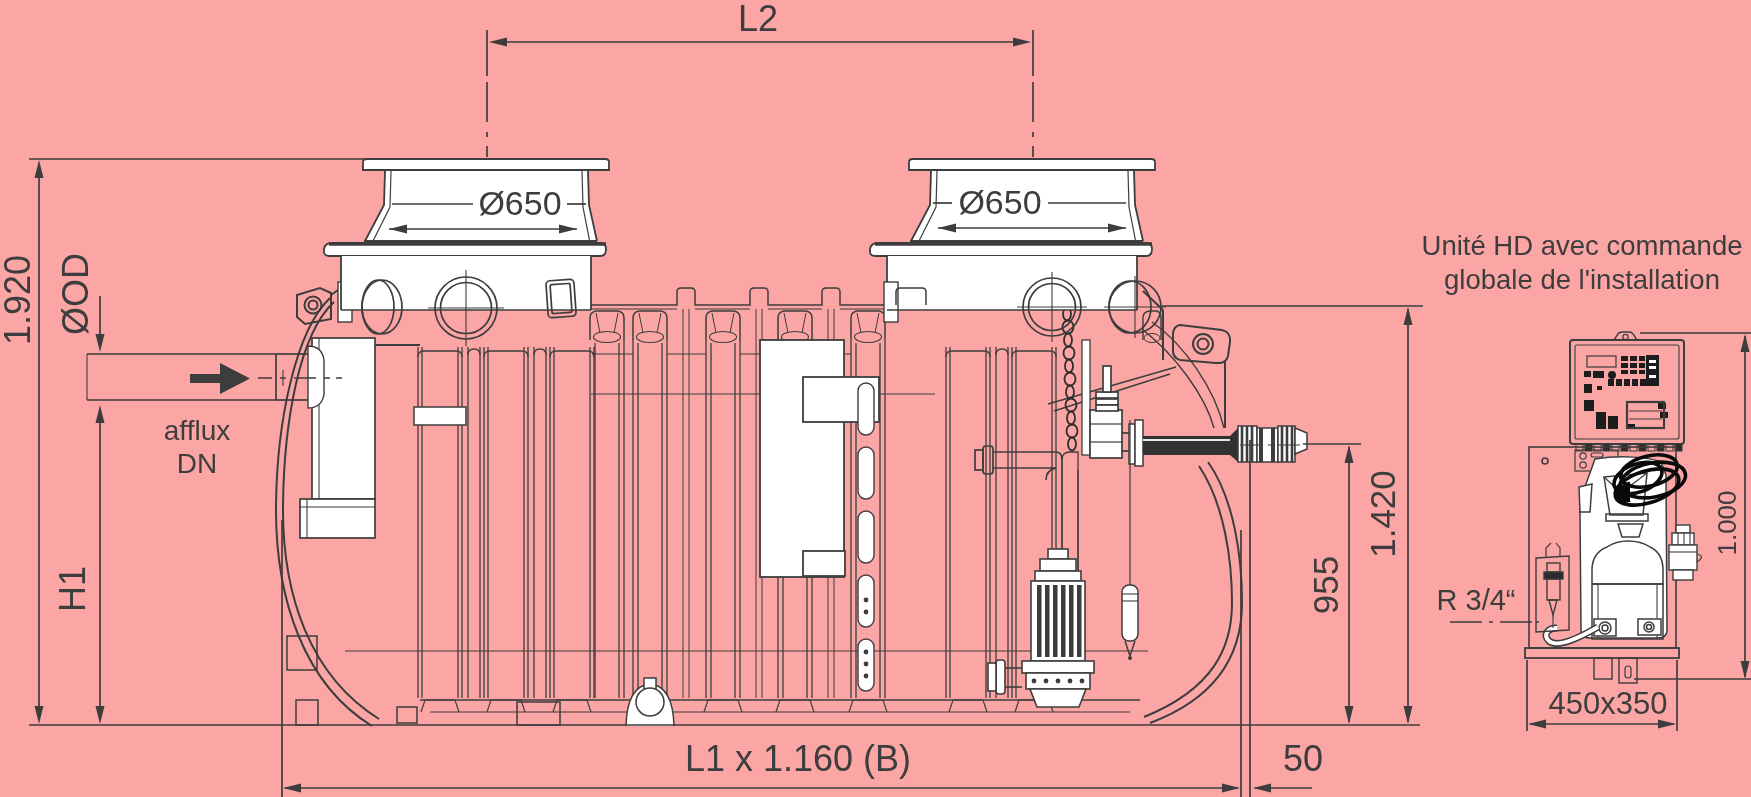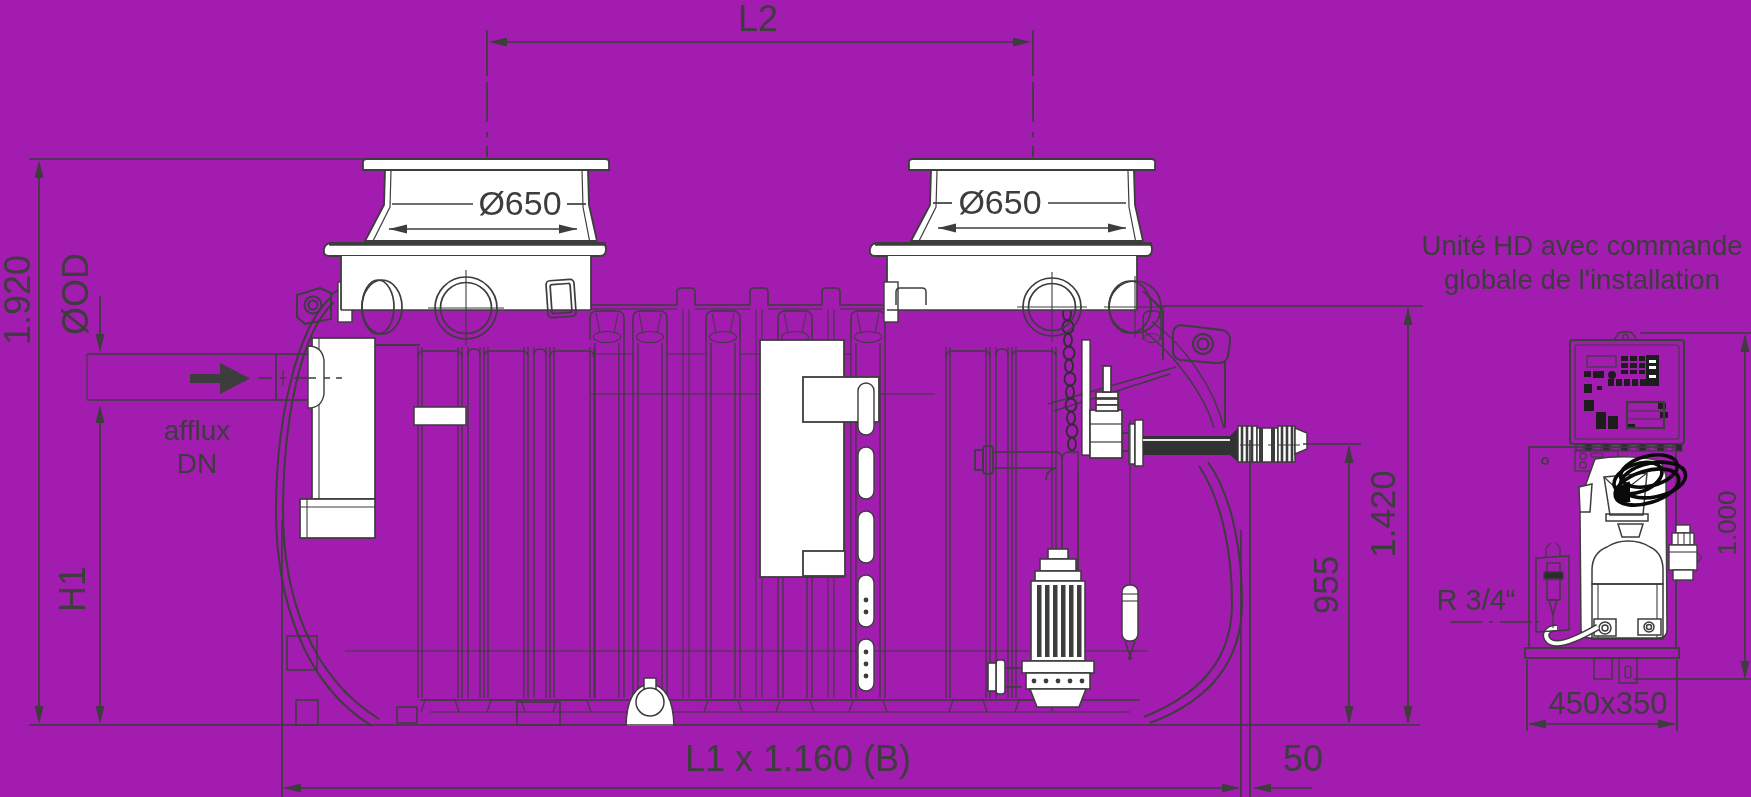--- a/index.html
+++ b/index.html
@@ -1,16 +1,16 @@
 <!DOCTYPE html>
 <html><head>
 <meta charset="utf-8">
 <style>
   html,body{margin:0;padding:0;background:#ffffff;}
-  #wrap{position:relative;width:1751px;height:797px;background:#a21caf;overflow:hidden;}
+  #wrap{position:relative;width:1751px;height:797px;background:#fca5a5;overflow:hidden;}
   svg{position:absolute;top:0;left:0;}
   text{font-family:"Liberation Sans",sans-serif;fill:#3d3d3d;}
 </style>
 </head>
 <body>
 <div id="wrap">
 <svg width="1751" height="797" viewBox="0 0 1751 797">
 
 <g id="tank" stroke="#3d3d3d" stroke-width="1.6" fill="none">
 

